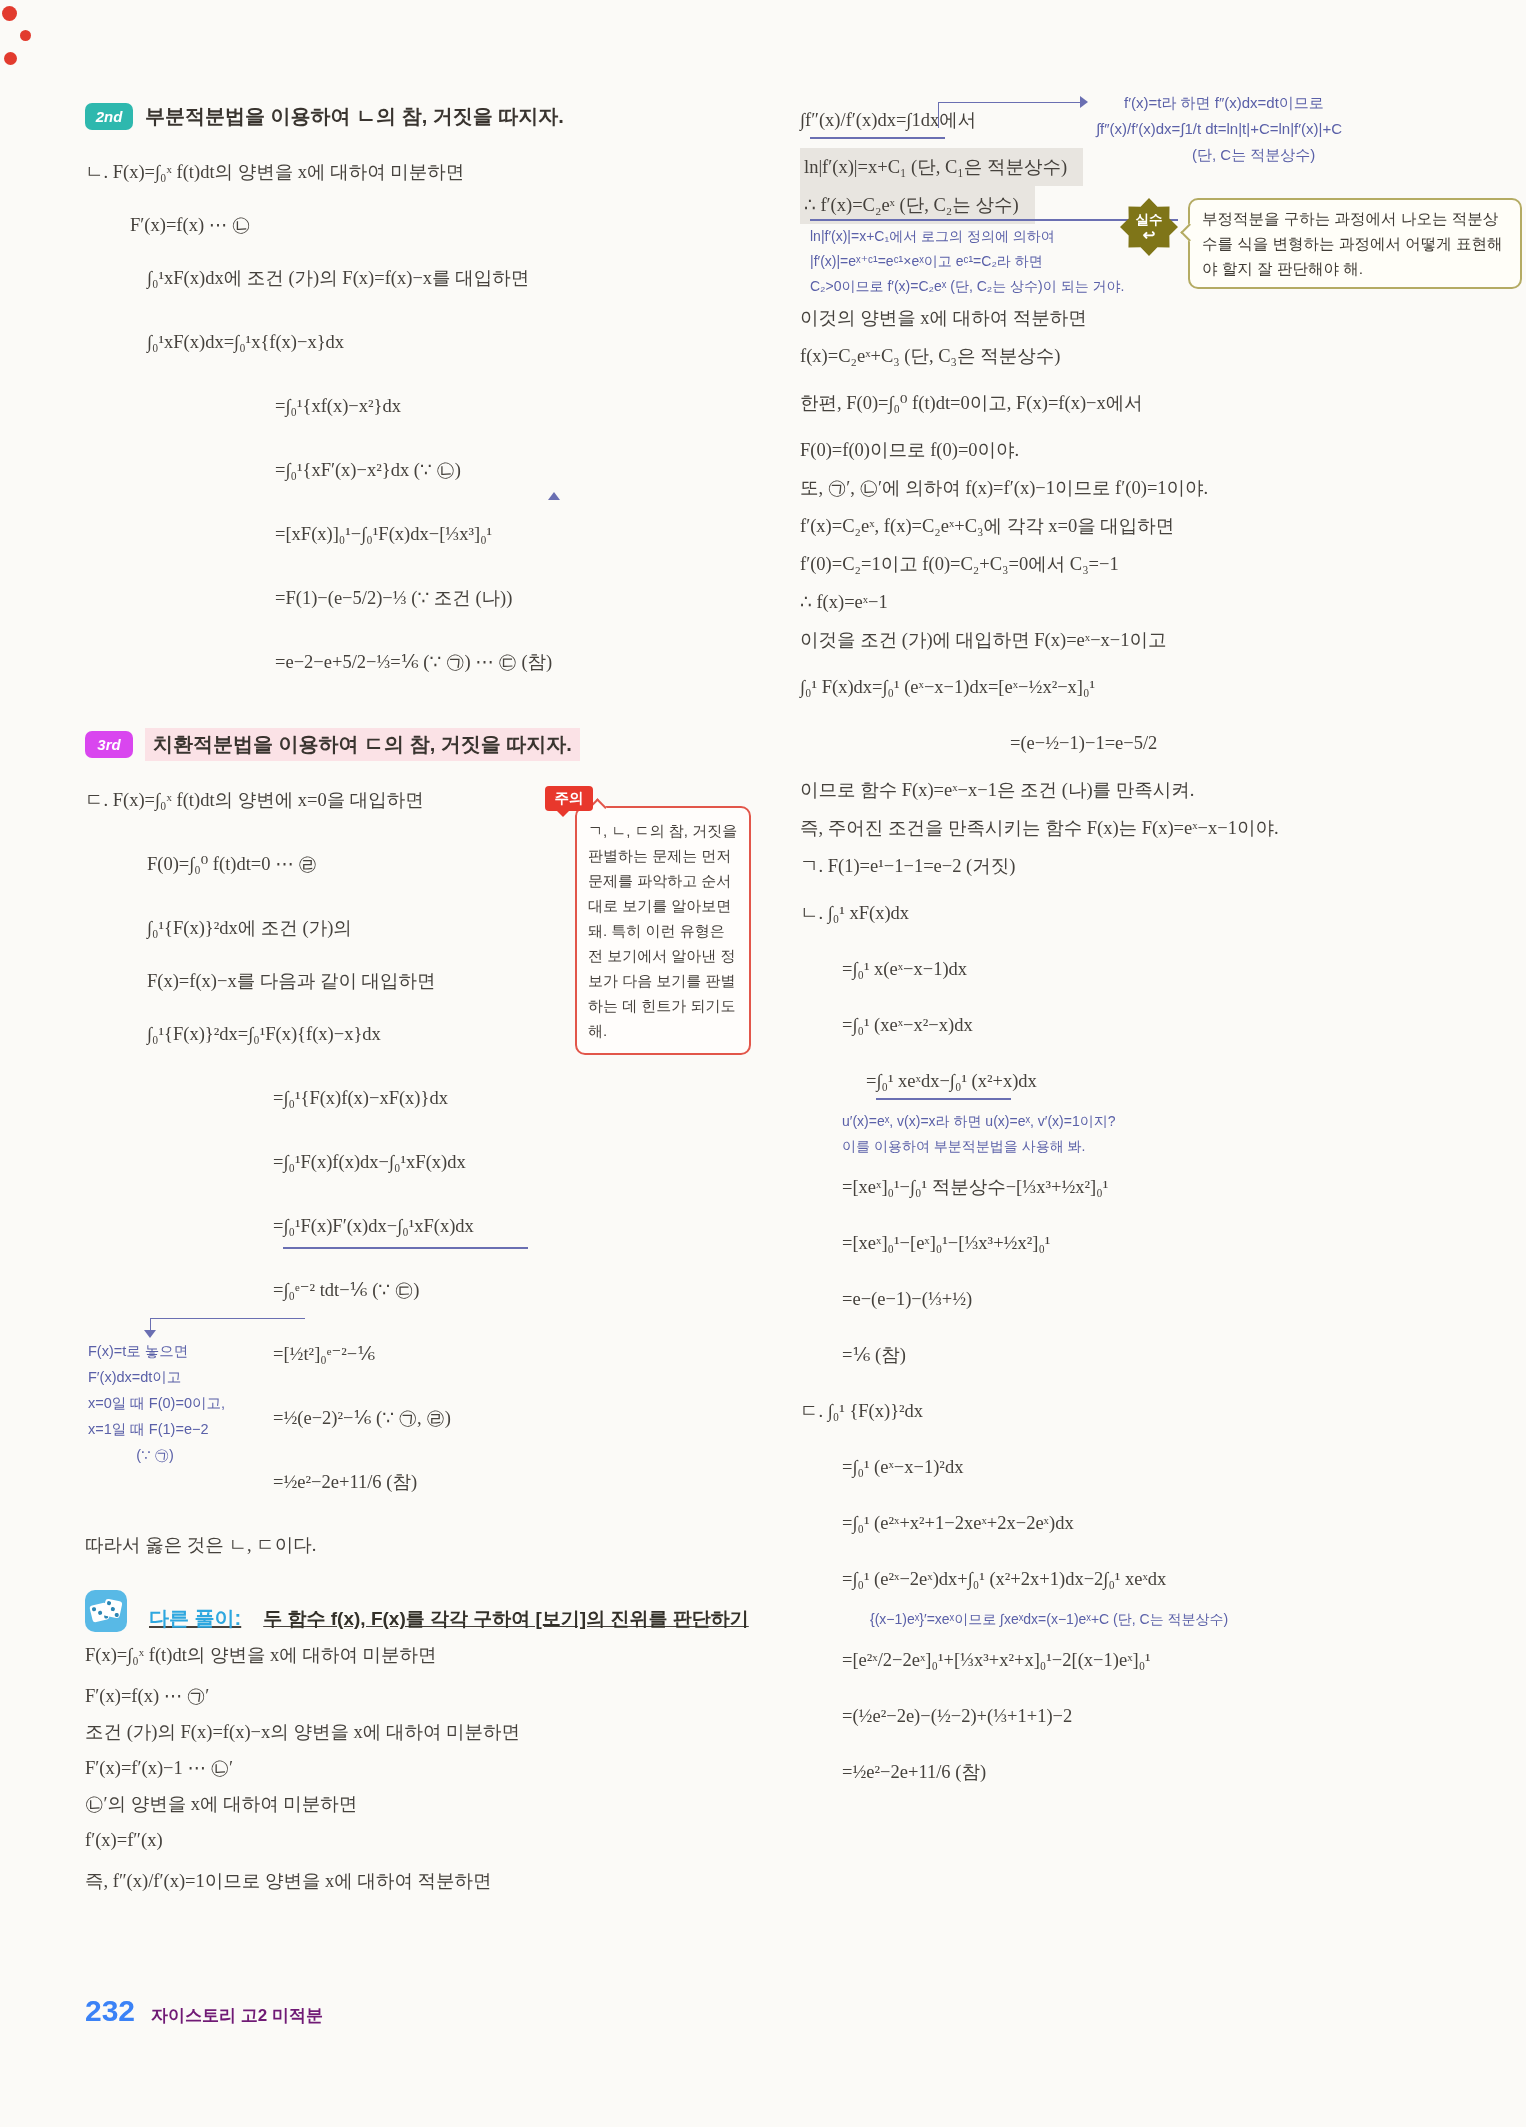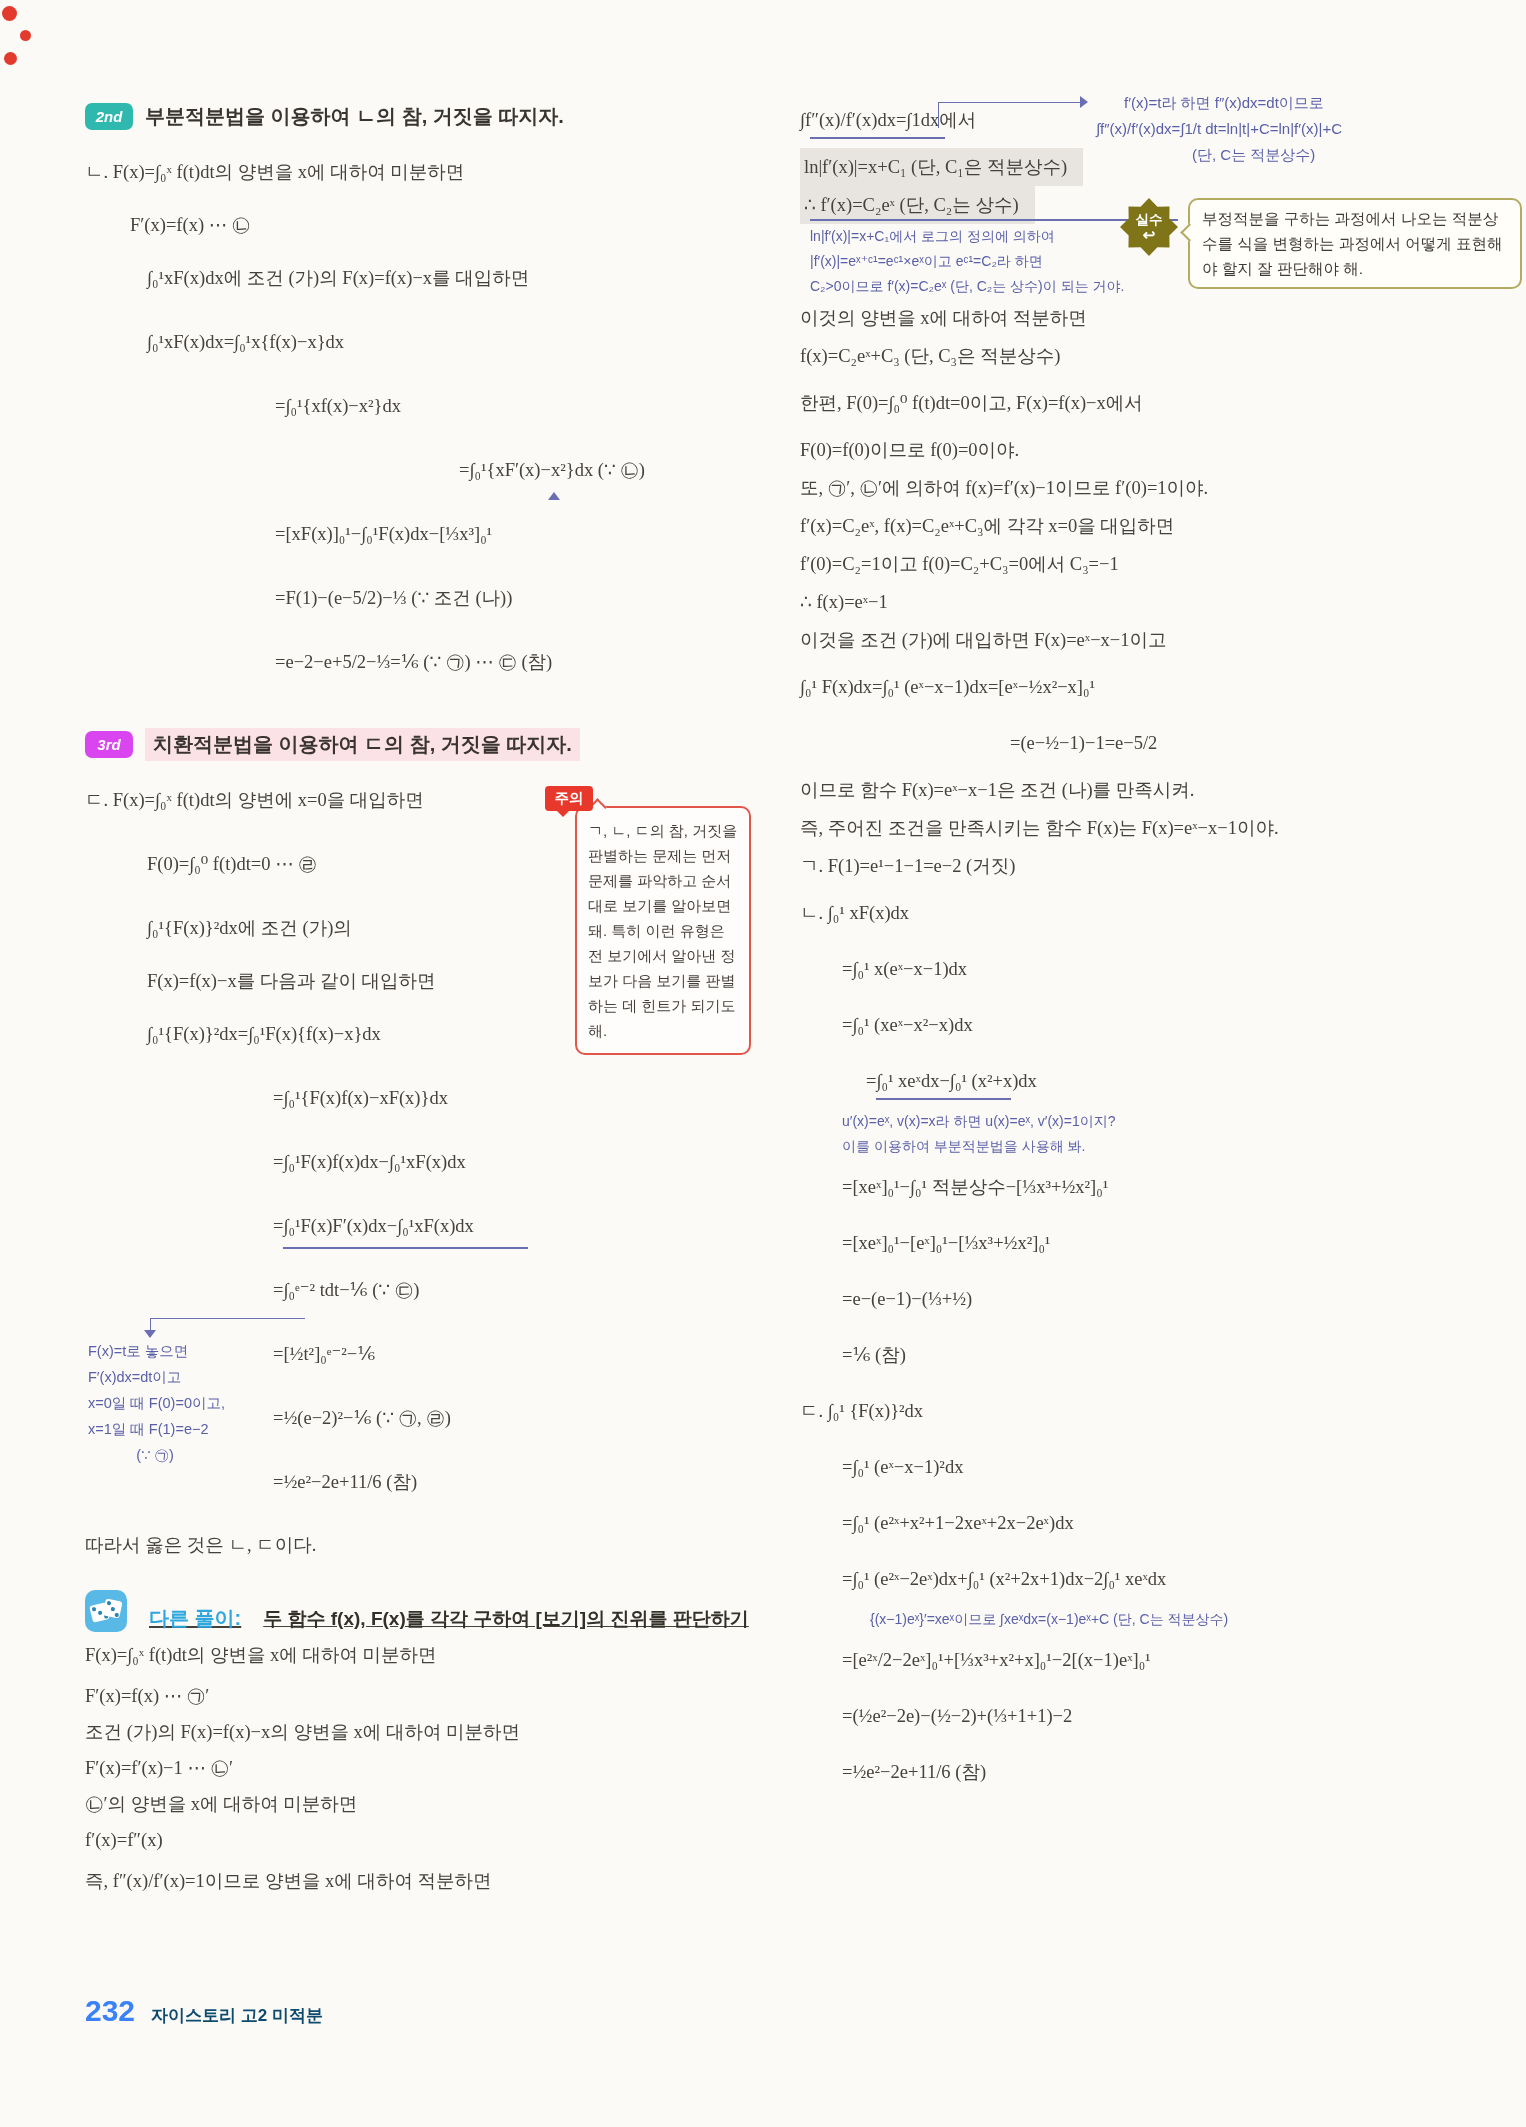--- a/index.html
+++ b/index.html
@@ -85,21 +85,21 @@
   .parts-arrow{left:548px;top:486px;width:0;height:0;border:6px solid transparent;border-bottom:8px solid #6a6fb2;}
   
   .red-mark{position:absolute;background:#e23b2e;border-radius:50%;z-index:8;}
   .red-mark.rm1{left:2px;top:6px;width:15px;height:15px;}
   .red-mark.rm2{left:20px;top:30px;width:11px;height:11px;}
   .red-mark.rm3{left:4px;top:52px;width:13px;height:13px;}
   
   .page-footer{position:absolute;left:85px;top:1994px;display:flex;align-items:baseline;gap:16px;
       font-family:"Liberation Sans","DejaVu Sans",sans-serif;}
   .page-number{font-weight:700;font-size:30px;color:#3b82f6;}
-  .book-title{font-size:17px;color:#0c4a6e;font-weight:600;}
+  .book-title{font-size:17px;color:#701a75;font-weight:600;}
 </style>
 </head>
 <body>
 
 <div class="page">
 
   <span class="red-mark rm1"></span>
   <span class="red-mark rm2"></span>
   <span class="red-mark rm3"></span>
 
@@ -108,21 +108,21 @@
       <span class="badge teal">2nd</span>
       <span class="step-title">부분적분법을 이용하여 ㄴ의 참, 거짓을 따지자.</span>
     </div>
     <div class="lines">
 
     <div class="mline tall">ㄴ. F(x)=∫₀ˣ f(t)dt의 양변을 x에 대하여 미분하면</div>
         <div class="mline" style="margin-left: 45px;">F′(x)=f(x) ⋯ ㉡</div>
         <div class="mline tall" style="margin-left: 62px;">∫₀¹xF(x)dx에 조건 (가)의 F(x)=f(x)−x를 대입하면</div>
         <div class="mline tall" style="margin-left: 62px;">∫₀¹xF(x)dx=∫₀¹x{f(x)−x}dx</div>
         <div class="mline tall" style="margin-left: 190px;">=∫₀¹{xf(x)−x²}dx</div>
-        <div class="mline tall" style="margin-left: 190px; text-align: right;">=∫₀¹{xF′(x)−x²}dx (∵ ㉡)</div>
+        <div class="mline tall" style="margin-left: 190px;">=∫₀¹{xF′(x)−x²}dx (∵ ㉡)</div>
         <div class="mline tall" style="margin-left: 190px;">=[xF(x)]₀¹−∫₀¹F(x)dx−[⅓x³]₀¹</div>
         <div class="mline tall" style="margin-left: 190px;">=F(1)−(e−5/2)−⅓ (∵ 조건 (나))</div>
         <div class="mline tall" style="margin-left: 190px;">=e−2−e+5/2−⅓=⅙ (∵ ㉠) ⋯ ㉢ (참)</div>
       </div>
 
     <div class="step-head third">
       <span class="badge pink">3rd</span>
       <span class="step-title hl-pink">치환적분법을 이용하여 ㄷ의 참, 거짓을 따지자.</span>
     </div>
     <div class="lines">

